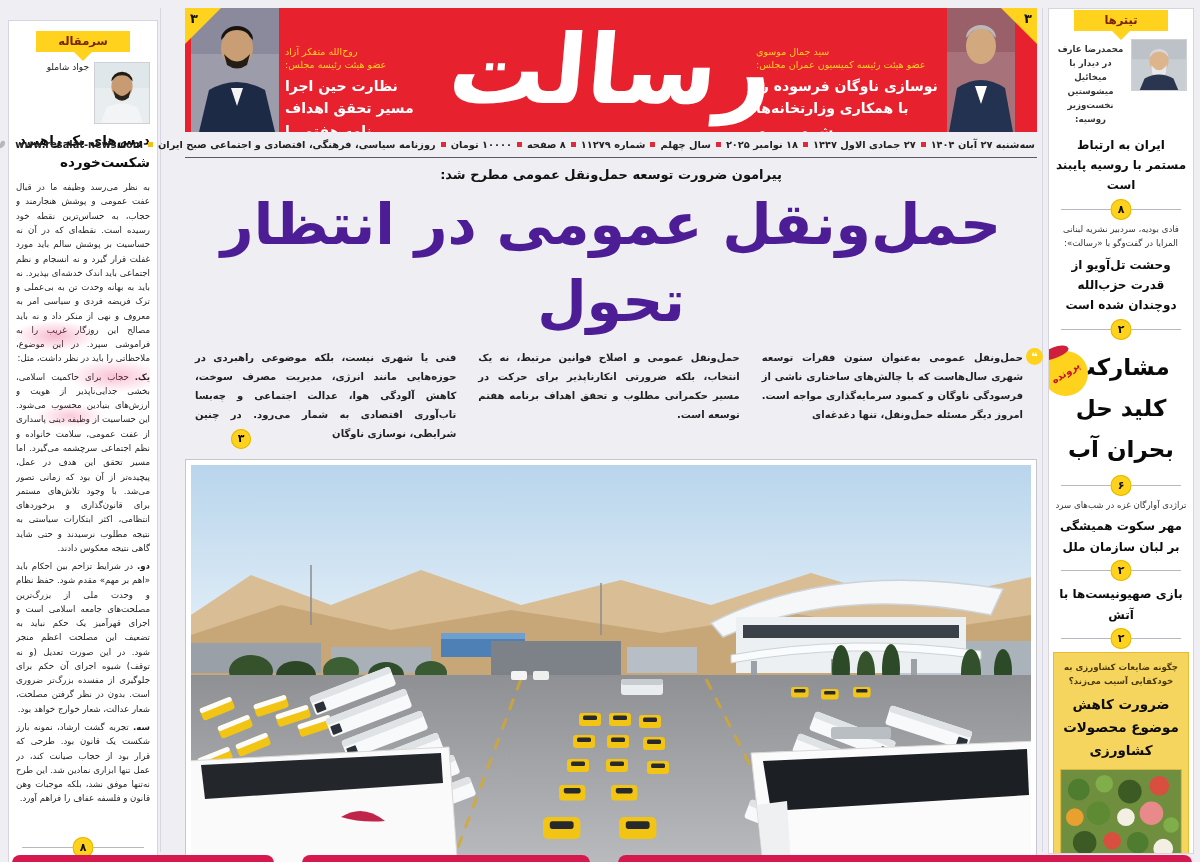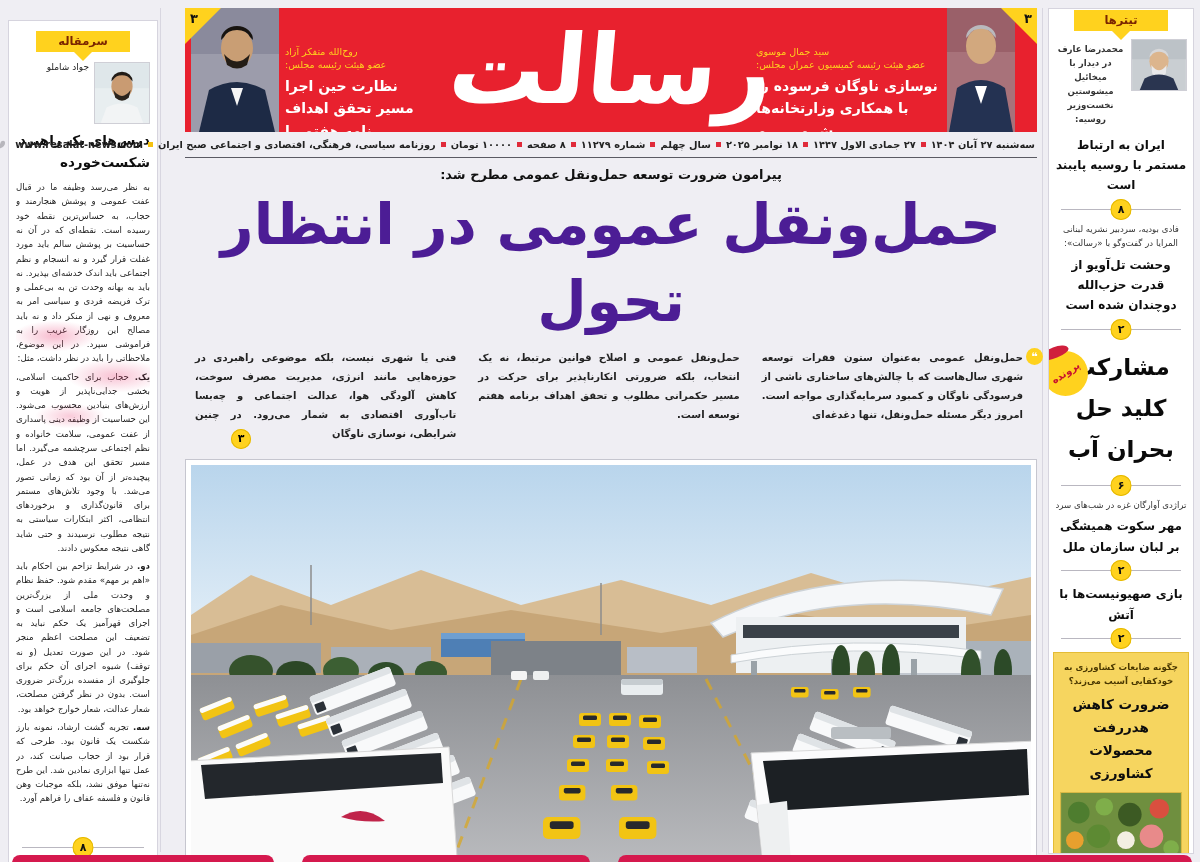--- a/index.html
+++ b/index.html
@@ -422,21 +422,21 @@
         <span class="pnum">۲</span>
       </div>
 
     <div class="hl">بازی صهیونیست‌ها با آتش</div>
     <div class="divider">
         <span class="pnum">۲</span>
       </div>
 
     <div class="agri">
       <div class="kick">چگونه ضایعات کشاورزی به خودکفایی آسیب می‌زند؟</div>
-      <div class="hl">ضرورت کاهش هدررفت محصولات کشاورزی</div>
+      <div class="hl">ضرورت کاهش موضوع محصولات کشاورزی</div>
       <div class="agri-photo">
         <svg viewBox="0 0 122 112" width="120" height="110">
           <rect width="122" height="112" fill="#6f8f3f"></rect>
           <circle cx="18" cy="20" r="11" fill="#4e7d2f"></circle>
             <circle cx="44" cy="14" r="9" fill="#7fae4a"></circle>
           <circle cx="70" cy="22" r="12" fill="#3c5a23"></circle>
             <circle cx="100" cy="16" r="10" fill="#d94f3f"></circle>
           <circle cx="14" cy="48" r="9" fill="#e8a02e"></circle>
             <circle cx="38" cy="44" r="12" fill="#5d8a33"></circle>
           <circle cx="66" cy="48" r="9" fill="#f3efe2"></circle>

